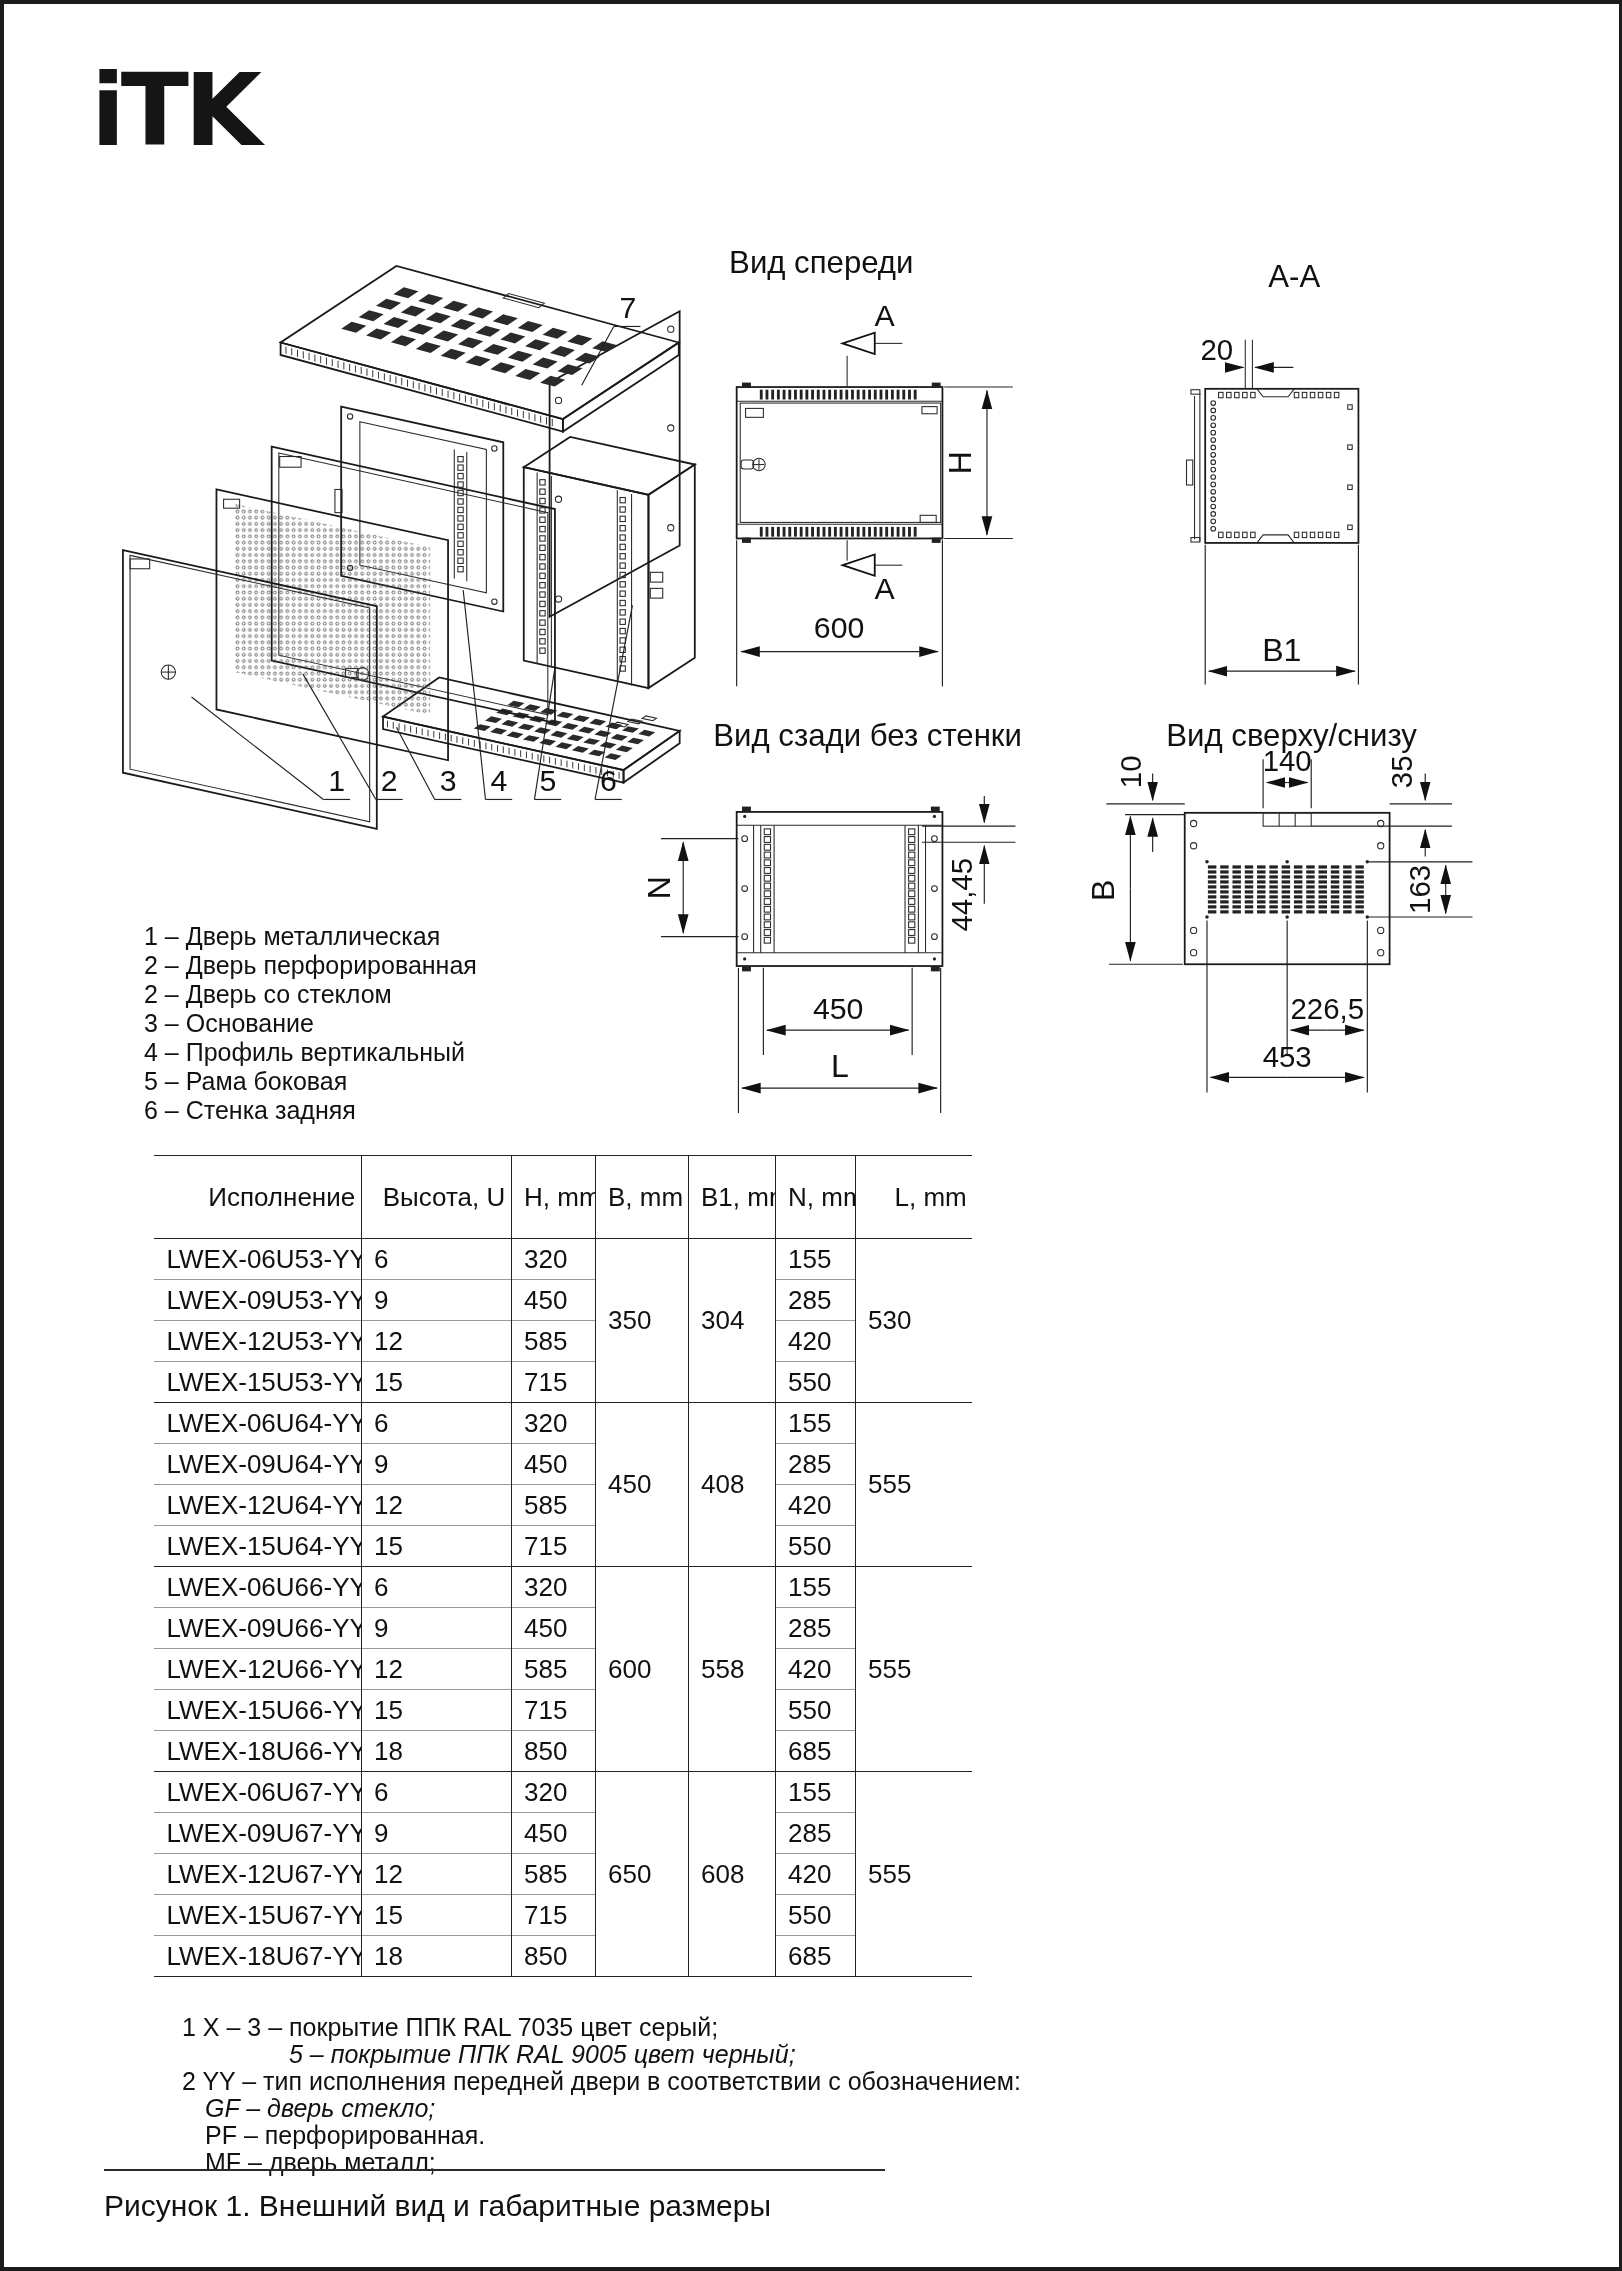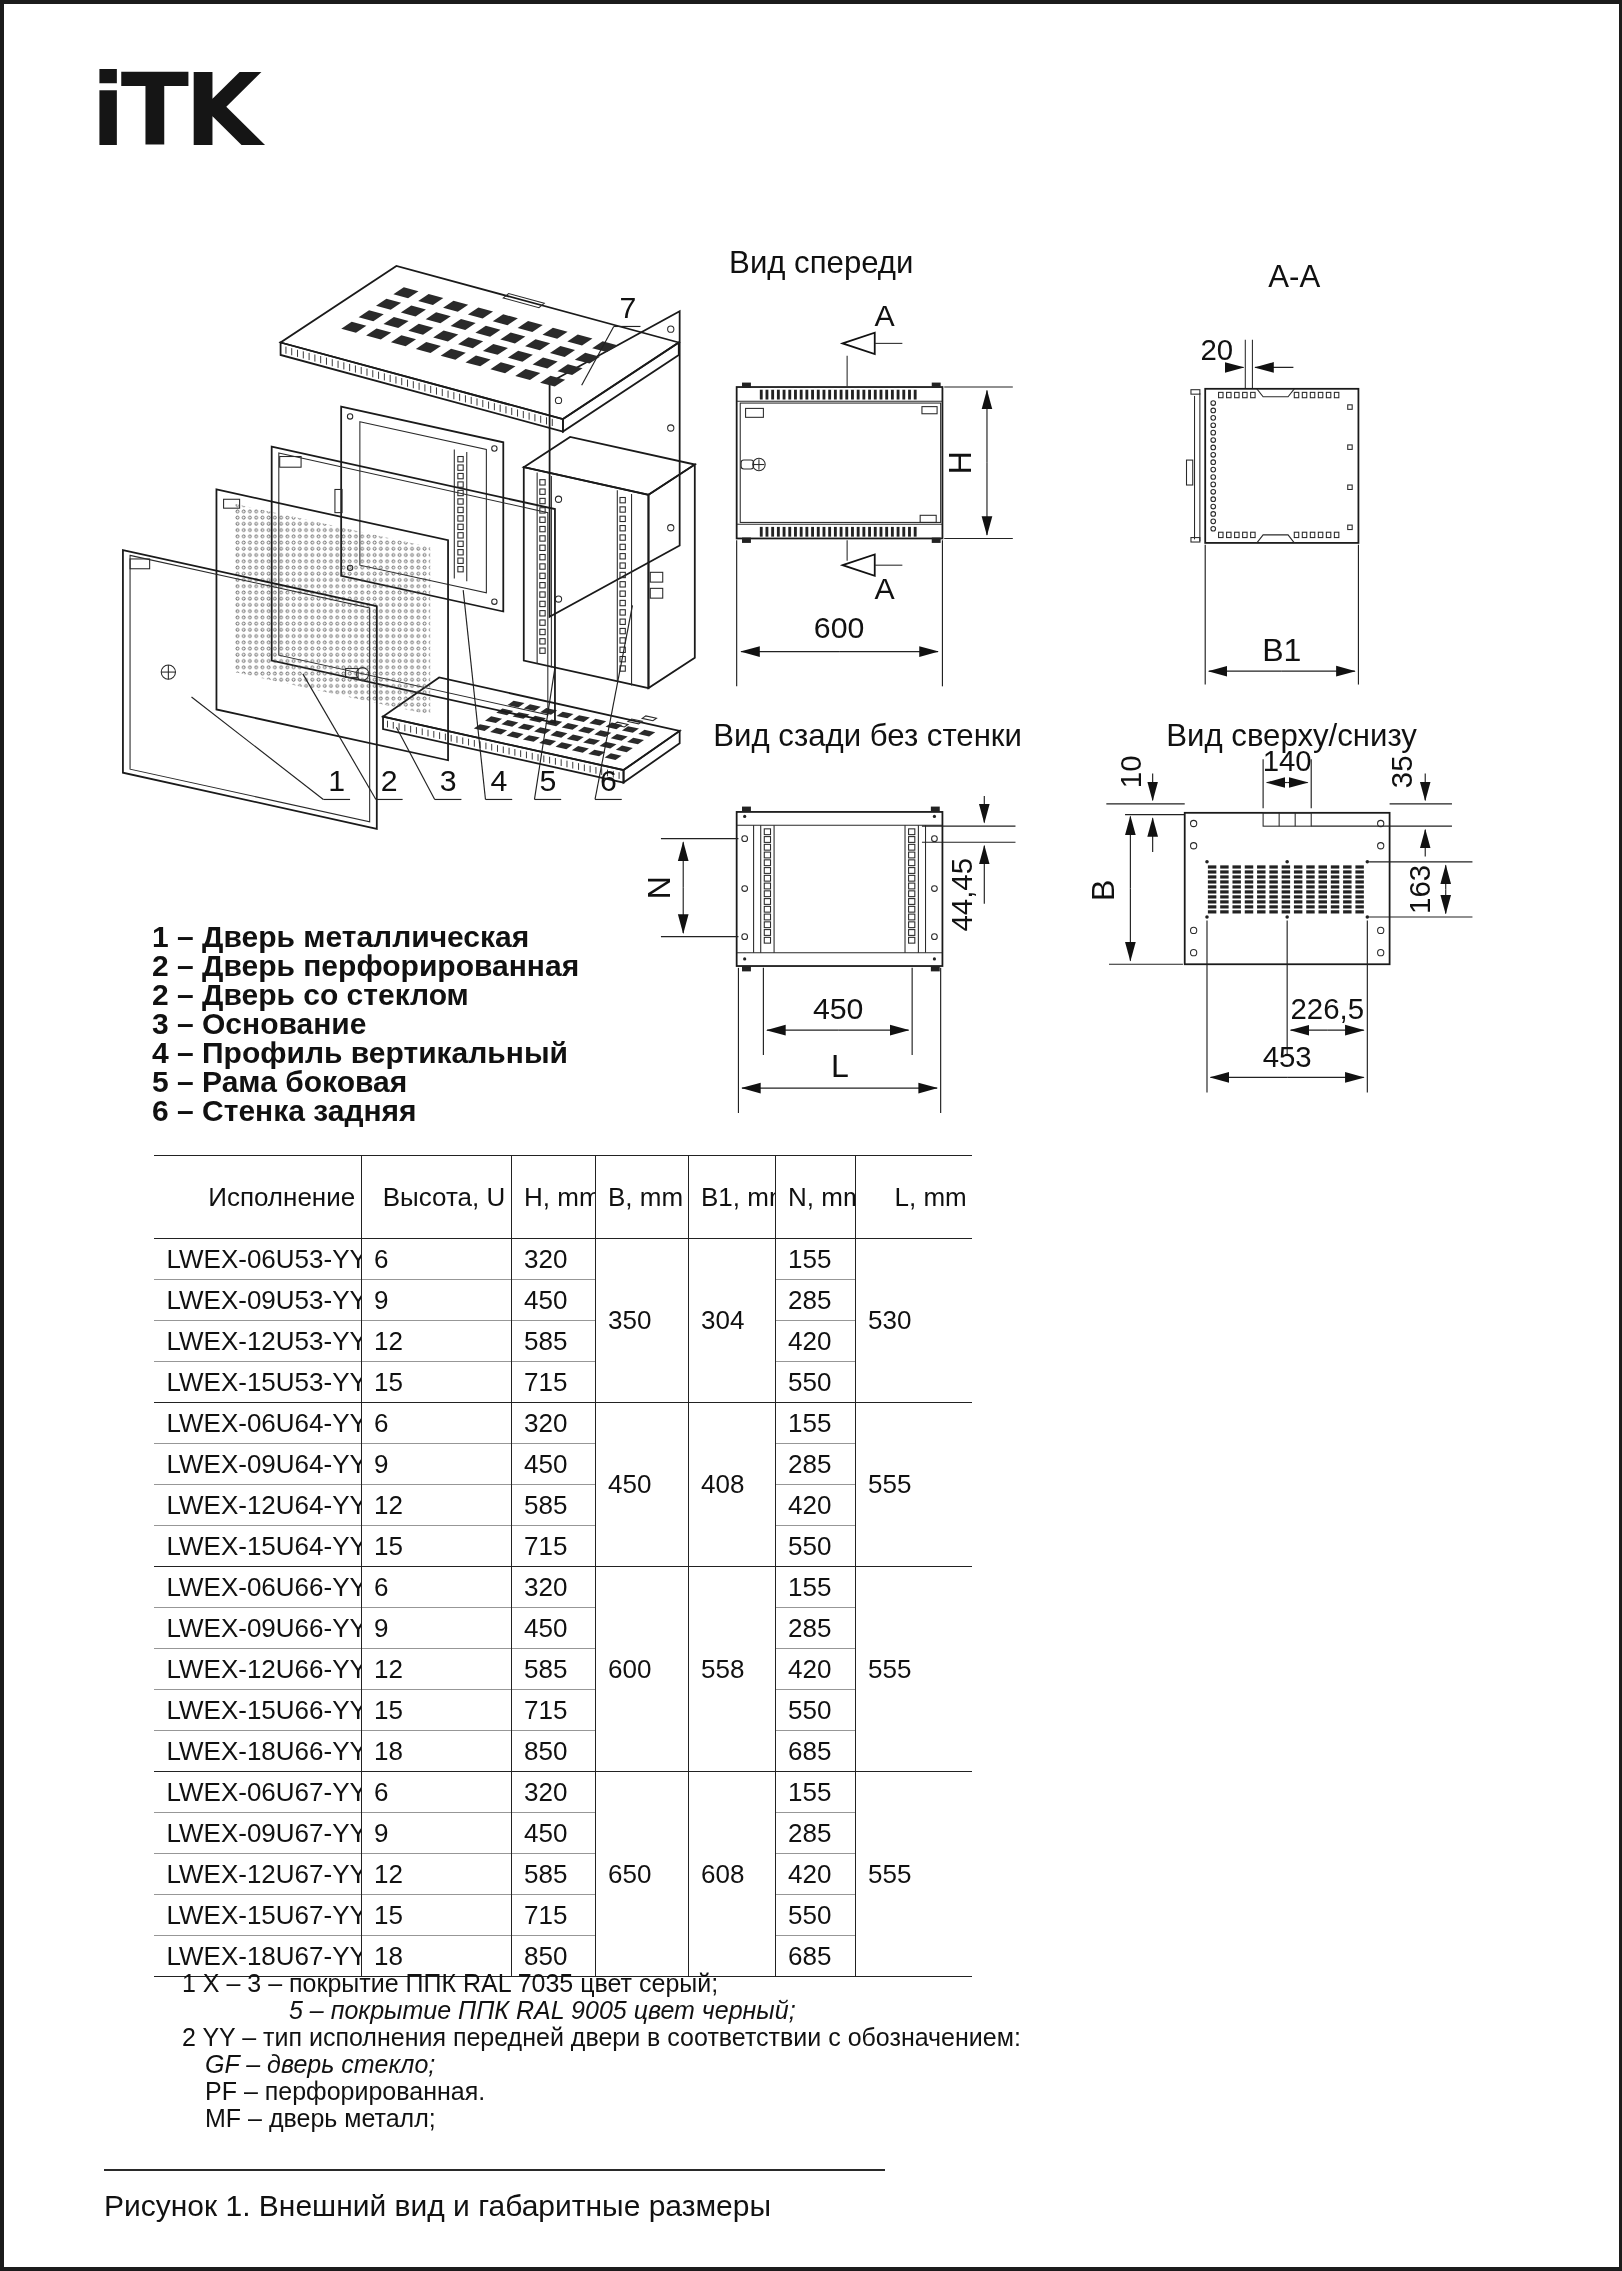--- a/index.html
+++ b/index.html
@@ -7,21 +7,21 @@
         box-sizing:border-box;font-family:"Liberation Sans",sans-serif;color:#111;overflow:hidden;}
   .logo{position:absolute;left:87px;top:48px;font-family:"DejaVu Sans",sans-serif;
         font-weight:bold;font-size:100px;letter-spacing:-4.5px;color:#151515;}
   svg.dwg{position:absolute;left:0;top:0;}
   svg .ln{fill:none;stroke:#1a1a1a;stroke-width:2;}
   svg .tn{fill:none;stroke:#2a2a2a;stroke-width:1.2;}
   svg .dim{fill:none;stroke:#222;stroke-width:1.3;}
   svg .fl{fill:#222;stroke:none;}
   svg text{font-family:"Liberation Sans",sans-serif;fill:#111;}
   .t35{font-size:35px;} .t34{font-size:34px;} .t33{font-size:33px;} .t36{font-size:36px;}
-  .legend{position:absolute;left:148px;top:918px;font-size:30px;line-height:29px;font-weight:bold;}
+  .legend{position:absolute;left:140px;top:918px;font-size:25px;line-height:29px;}
   .tblwrap{position:absolute;left:150px;top:1151px;}
   table{border-collapse:collapse;table-layout:fixed;width:817px;font-size:26px;}
   th,td{border-left:1.8px solid #222;padding:0 5.3px 0 12.5px;text-align:left;vertical-align:middle;
         font-weight:normal;white-space:nowrap;overflow:hidden;}
   tr>*:first-child{border-left:none;}
   thead th{height:82px;border-top:1.8px solid #222;border-bottom:1.8px solid #222;text-align:right;}
   tbody td{height:40px;border-top:1.3px solid #979797;}
   tbody tr.gs td{border-top:1.8px solid #222;}
   table{border-bottom:1.8px solid #222;}
   .notes{position:absolute;left:178px;top:1966px;font-size:25px;line-height:27px;}
@@ -959,21 +959,21 @@
             <td>18</td>
             <td>850</td>
             <td>685</td>
           </tr>
         </tbody>
     </table>
   </div>
 
   <div class="notes">
     <div id="notes-lines">
-        <div style="margin-left: 0px;">1 Х – 3 – покрытие ППК RAL 7035 цвет серый;</div>
+        <div style="margin-left: 0px; margin-top: 44px;">1 Х – 3 – покрытие ППК RAL 7035 цвет серый;</div>
         <div style="margin-left: 107px; font-style: italic;">5 – покрытие ППК RAL 9005 цвет черный;</div>
         <div style="margin-left: 0px;">2 YY – тип исполнения передней двери в соответствии с обозначением:</div>
         <div style="margin-left: 23px; font-style: italic;">GF – дверь стекло;</div>
         <div style="margin-left: 23px;">PF – перфорированная.</div>
         <div style="margin-left: 23px;">MF – дверь металл;</div>
       </div>
   </div>
 
   <div class="rule"></div>
   <div class="caption">Рисунок 1. Внешний вид и габаритные размеры</div>

